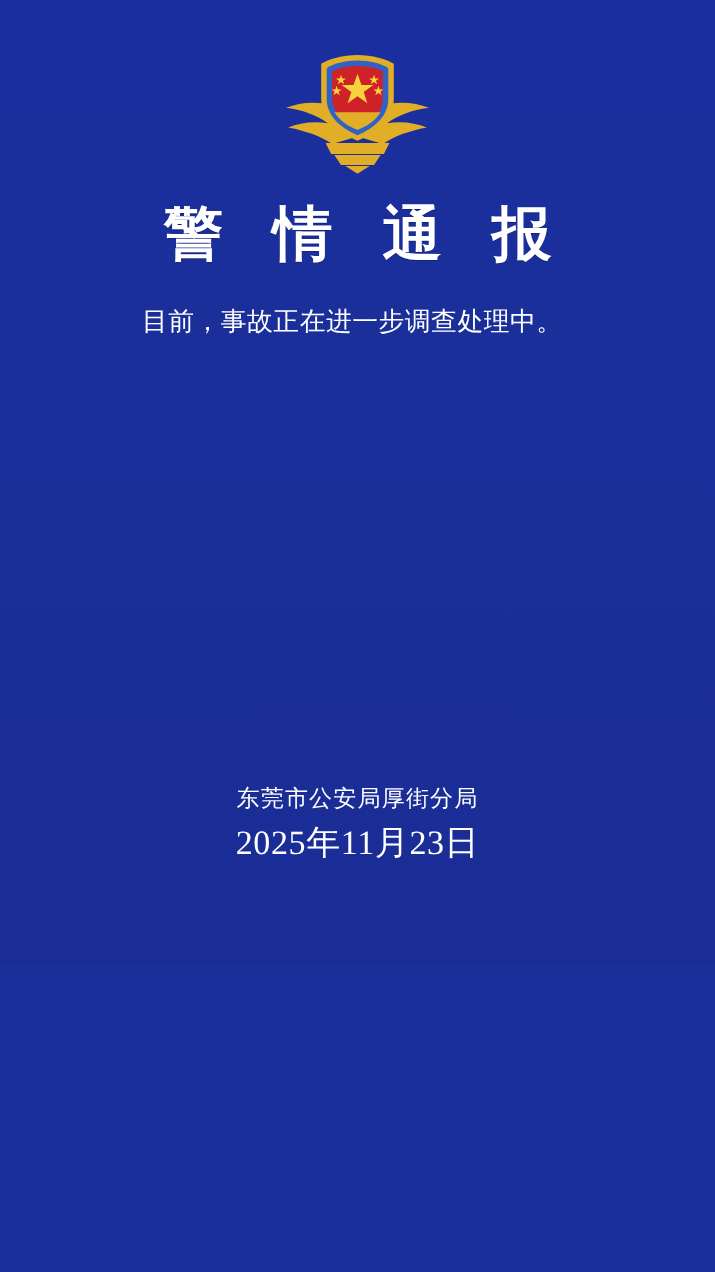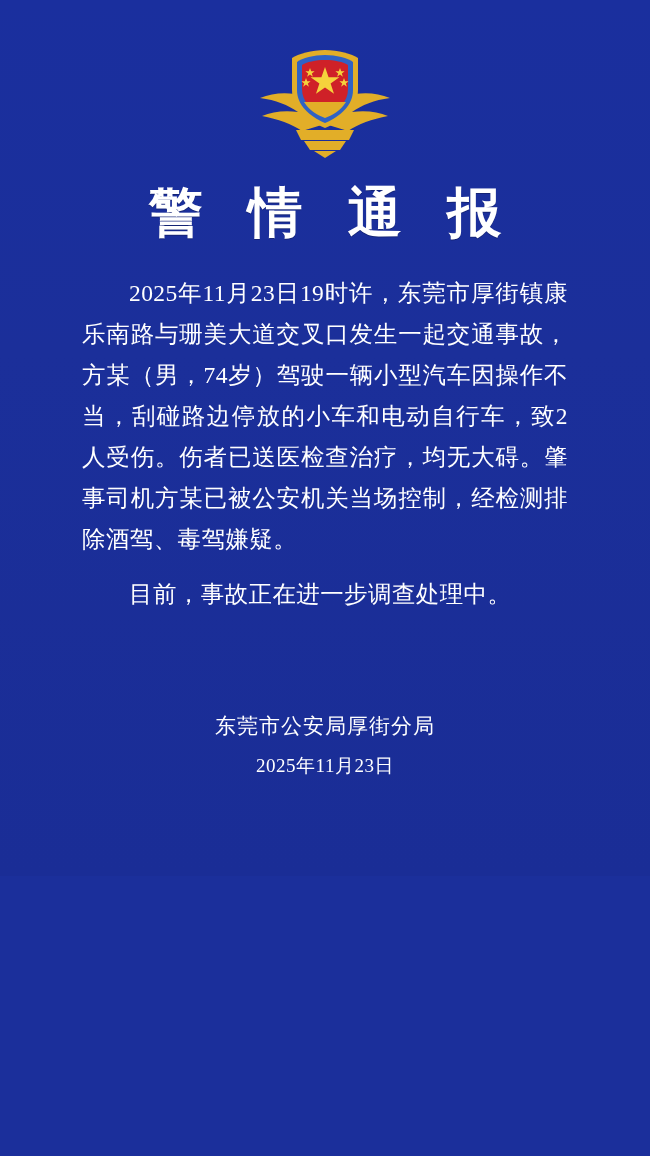--- a/index.html
+++ b/index.html
@@ -74,21 +74,21 @@
     right: 0;
     top: 706px;
     text-align: center;
   }
   .sign-org {
     font-size: 21px;
     line-height: 40px;
     letter-spacing: 1px;
   }
   .sign-date {
-    font-size: 19px;
+    font-size: 31px;
     line-height: 40px;
     letter-spacing: 0.5px;
   }
 </style>
 </head>
 <body>
 
 <div class="poster">
 
   <div class="emblem-wrap">
@@ -120,21 +120,20 @@
         <polygon fill="#f5d33c" points="90,32 91.2,35.3 94.6,35.3 91.8,37.4 92.9,40.7 90,38.6 87.1,40.7 88.2,37.4 85.4,35.3 88.8,35.3"></polygon>
         <polygon fill="#f5d33c" points="56,22 57.2,25.3 60.6,25.3 57.8,27.4 58.9,30.7 56,28.6 53.1,30.7 54.2,27.4 51.4,25.3 54.8,25.3"></polygon>
         <polygon fill="#f5d33c" points="52,32 53.2,35.3 56.6,35.3 53.8,37.4 54.9,40.7 52,38.6 49.1,40.7 50.2,37.4 47.4,35.3 50.8,35.3"></polygon>
       </svg>
     </div>
   </div>
 
   <div class="title">警 情 通 报</div>
 
   <div class="body-block">
-    <p class="para">2025年11月23日19时许，东莞市厚街镇康乐南路与珊美大道交叉口发生一起交通事故，方某（男，74岁）驾驶一辆小型汽车因操作不当，刮碰路边停放的小车和电动自行车，致2人受伤。伤者已送医检查治疗，均无大碍。肇事司机方某已被公安机关当场控制，经检测排除酒驾、毒驾嫌疑。</p>
     <p class="para second">目前，事故正在进一步调查处理中。</p>
   </div>
 
   <div class="sign">
     <div class="sign-org">东莞市公安局厚街分局</div>
     <div class="sign-date">2025年11月23日</div>
   </div>
 
 </div>
 

